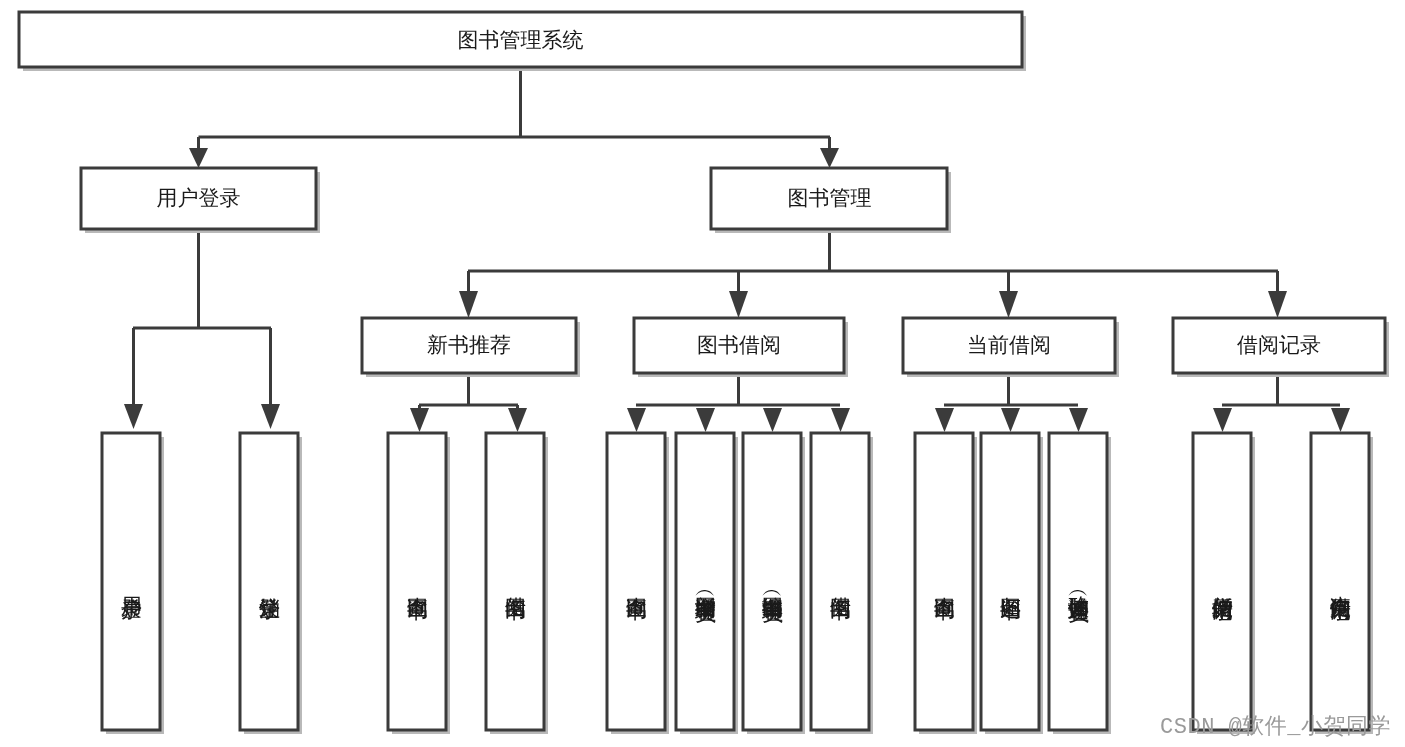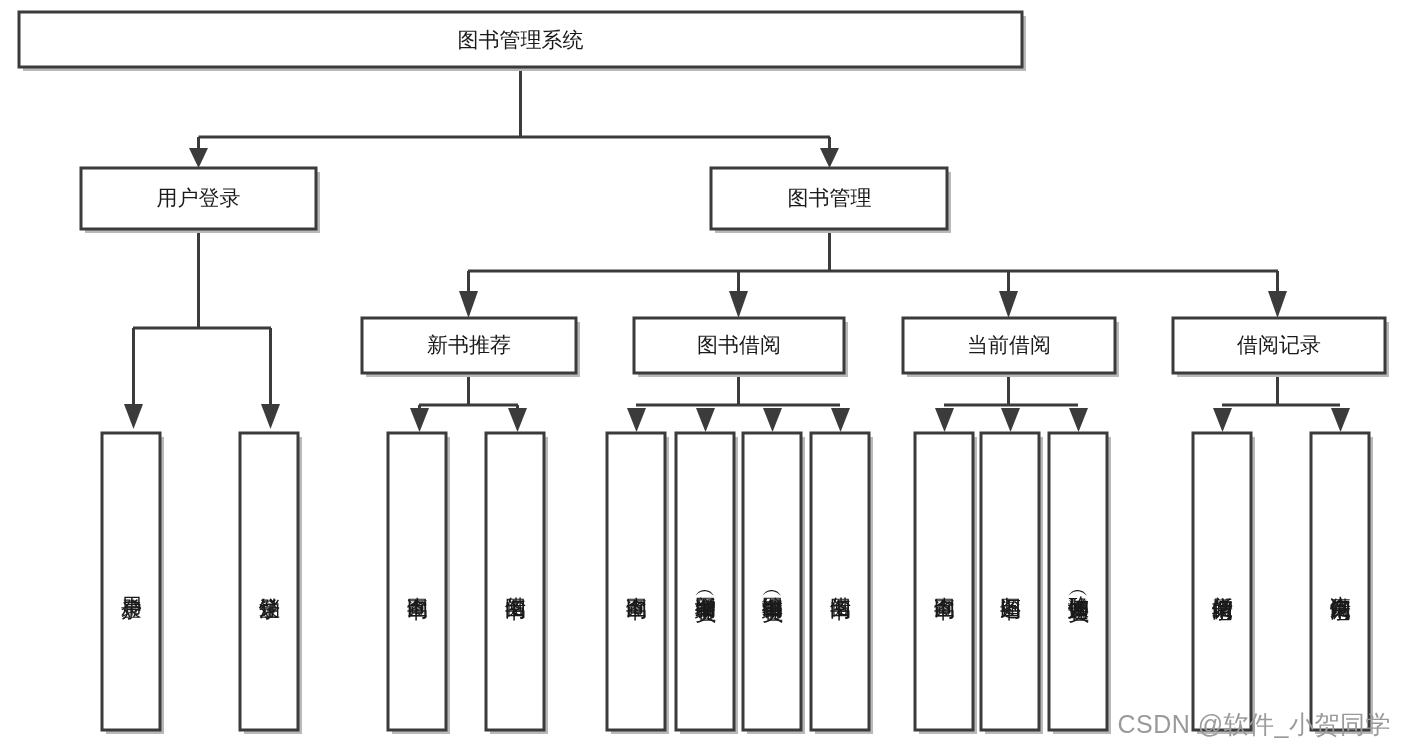--- a/index.html
+++ b/index.html
@@ -47,22 +47,22 @@
     line-height:1.18;
     letter-spacing:1px;
     color:#1a1a1a;
     white-space:nowrap;
     pointer-events:none;
   }
   .watermark{
     position:absolute;
     right:14px;
     bottom:6px;
-    font-family:Liberation Sans, sans-serif;
-    font-size:25px;
+    font-family:Liberation Mono, monospace;
+    font-size:22px;
     color:#9a9a9a;
     letter-spacing:0.5px;
     white-space:nowrap;
   }
 </style>
 </head>
 <body>
 
 <svg id="diagram" viewBox="0 0 1405 747" xmlns="http://www.w3.org/2000/svg">
 

